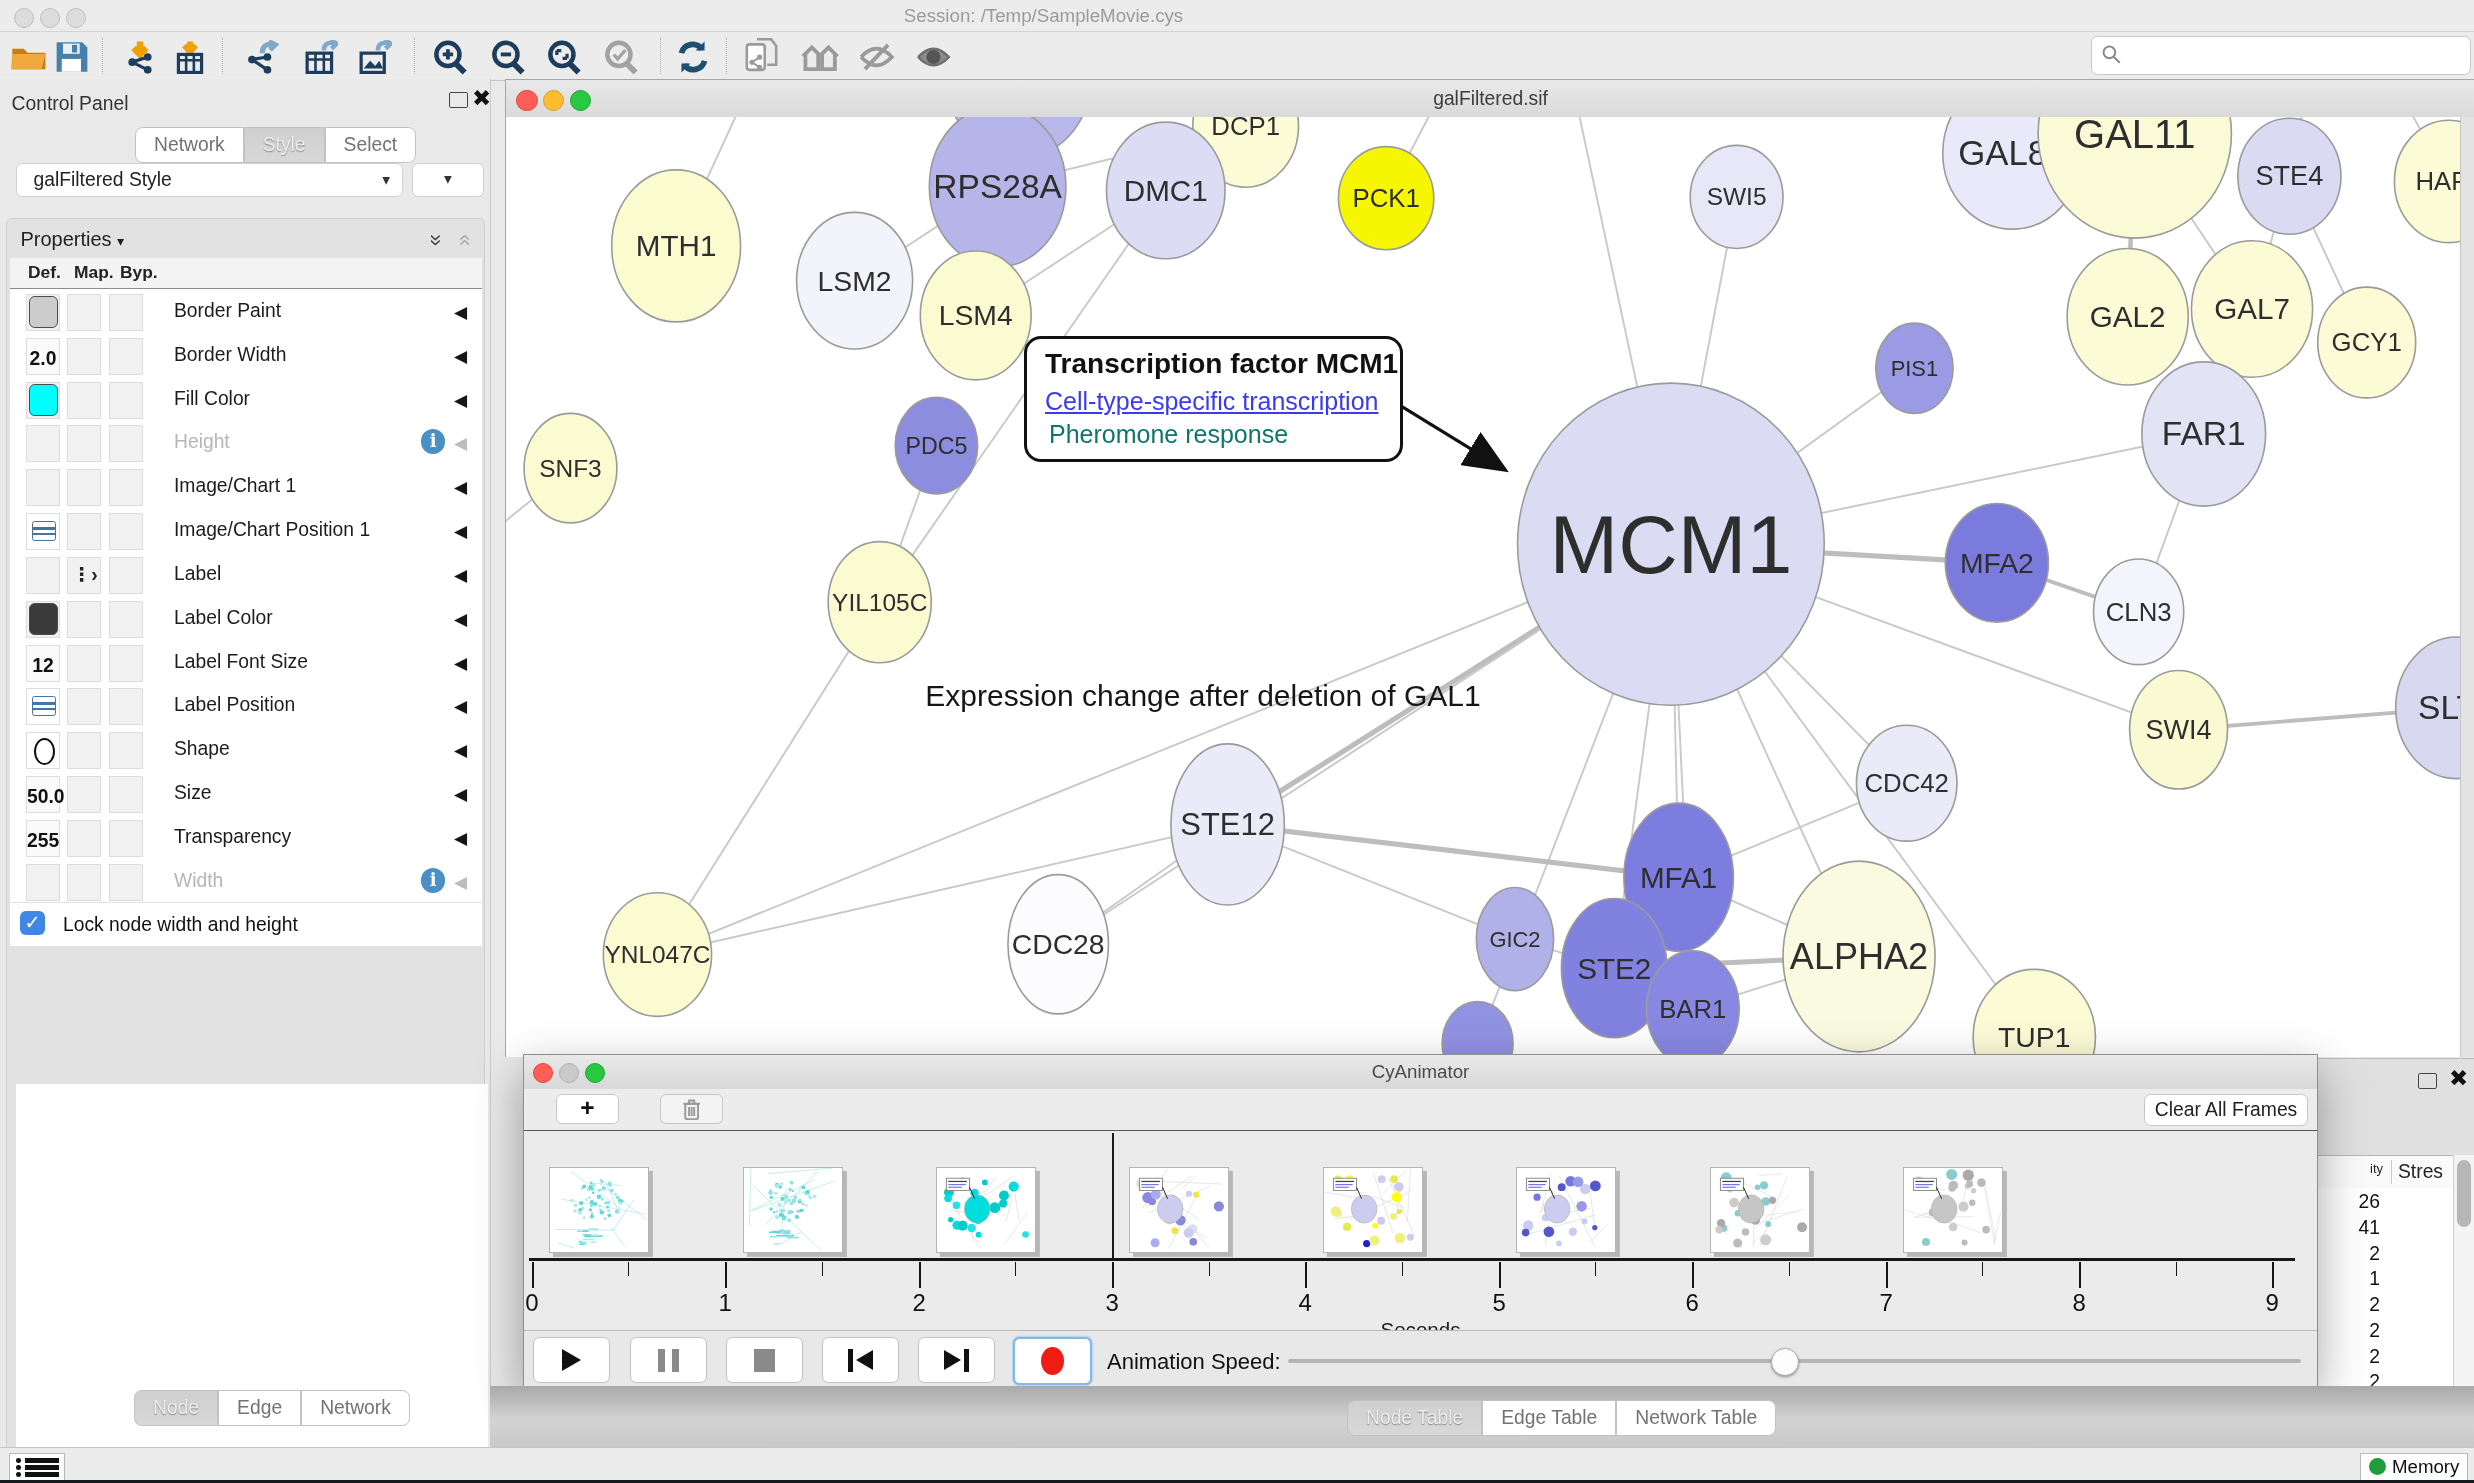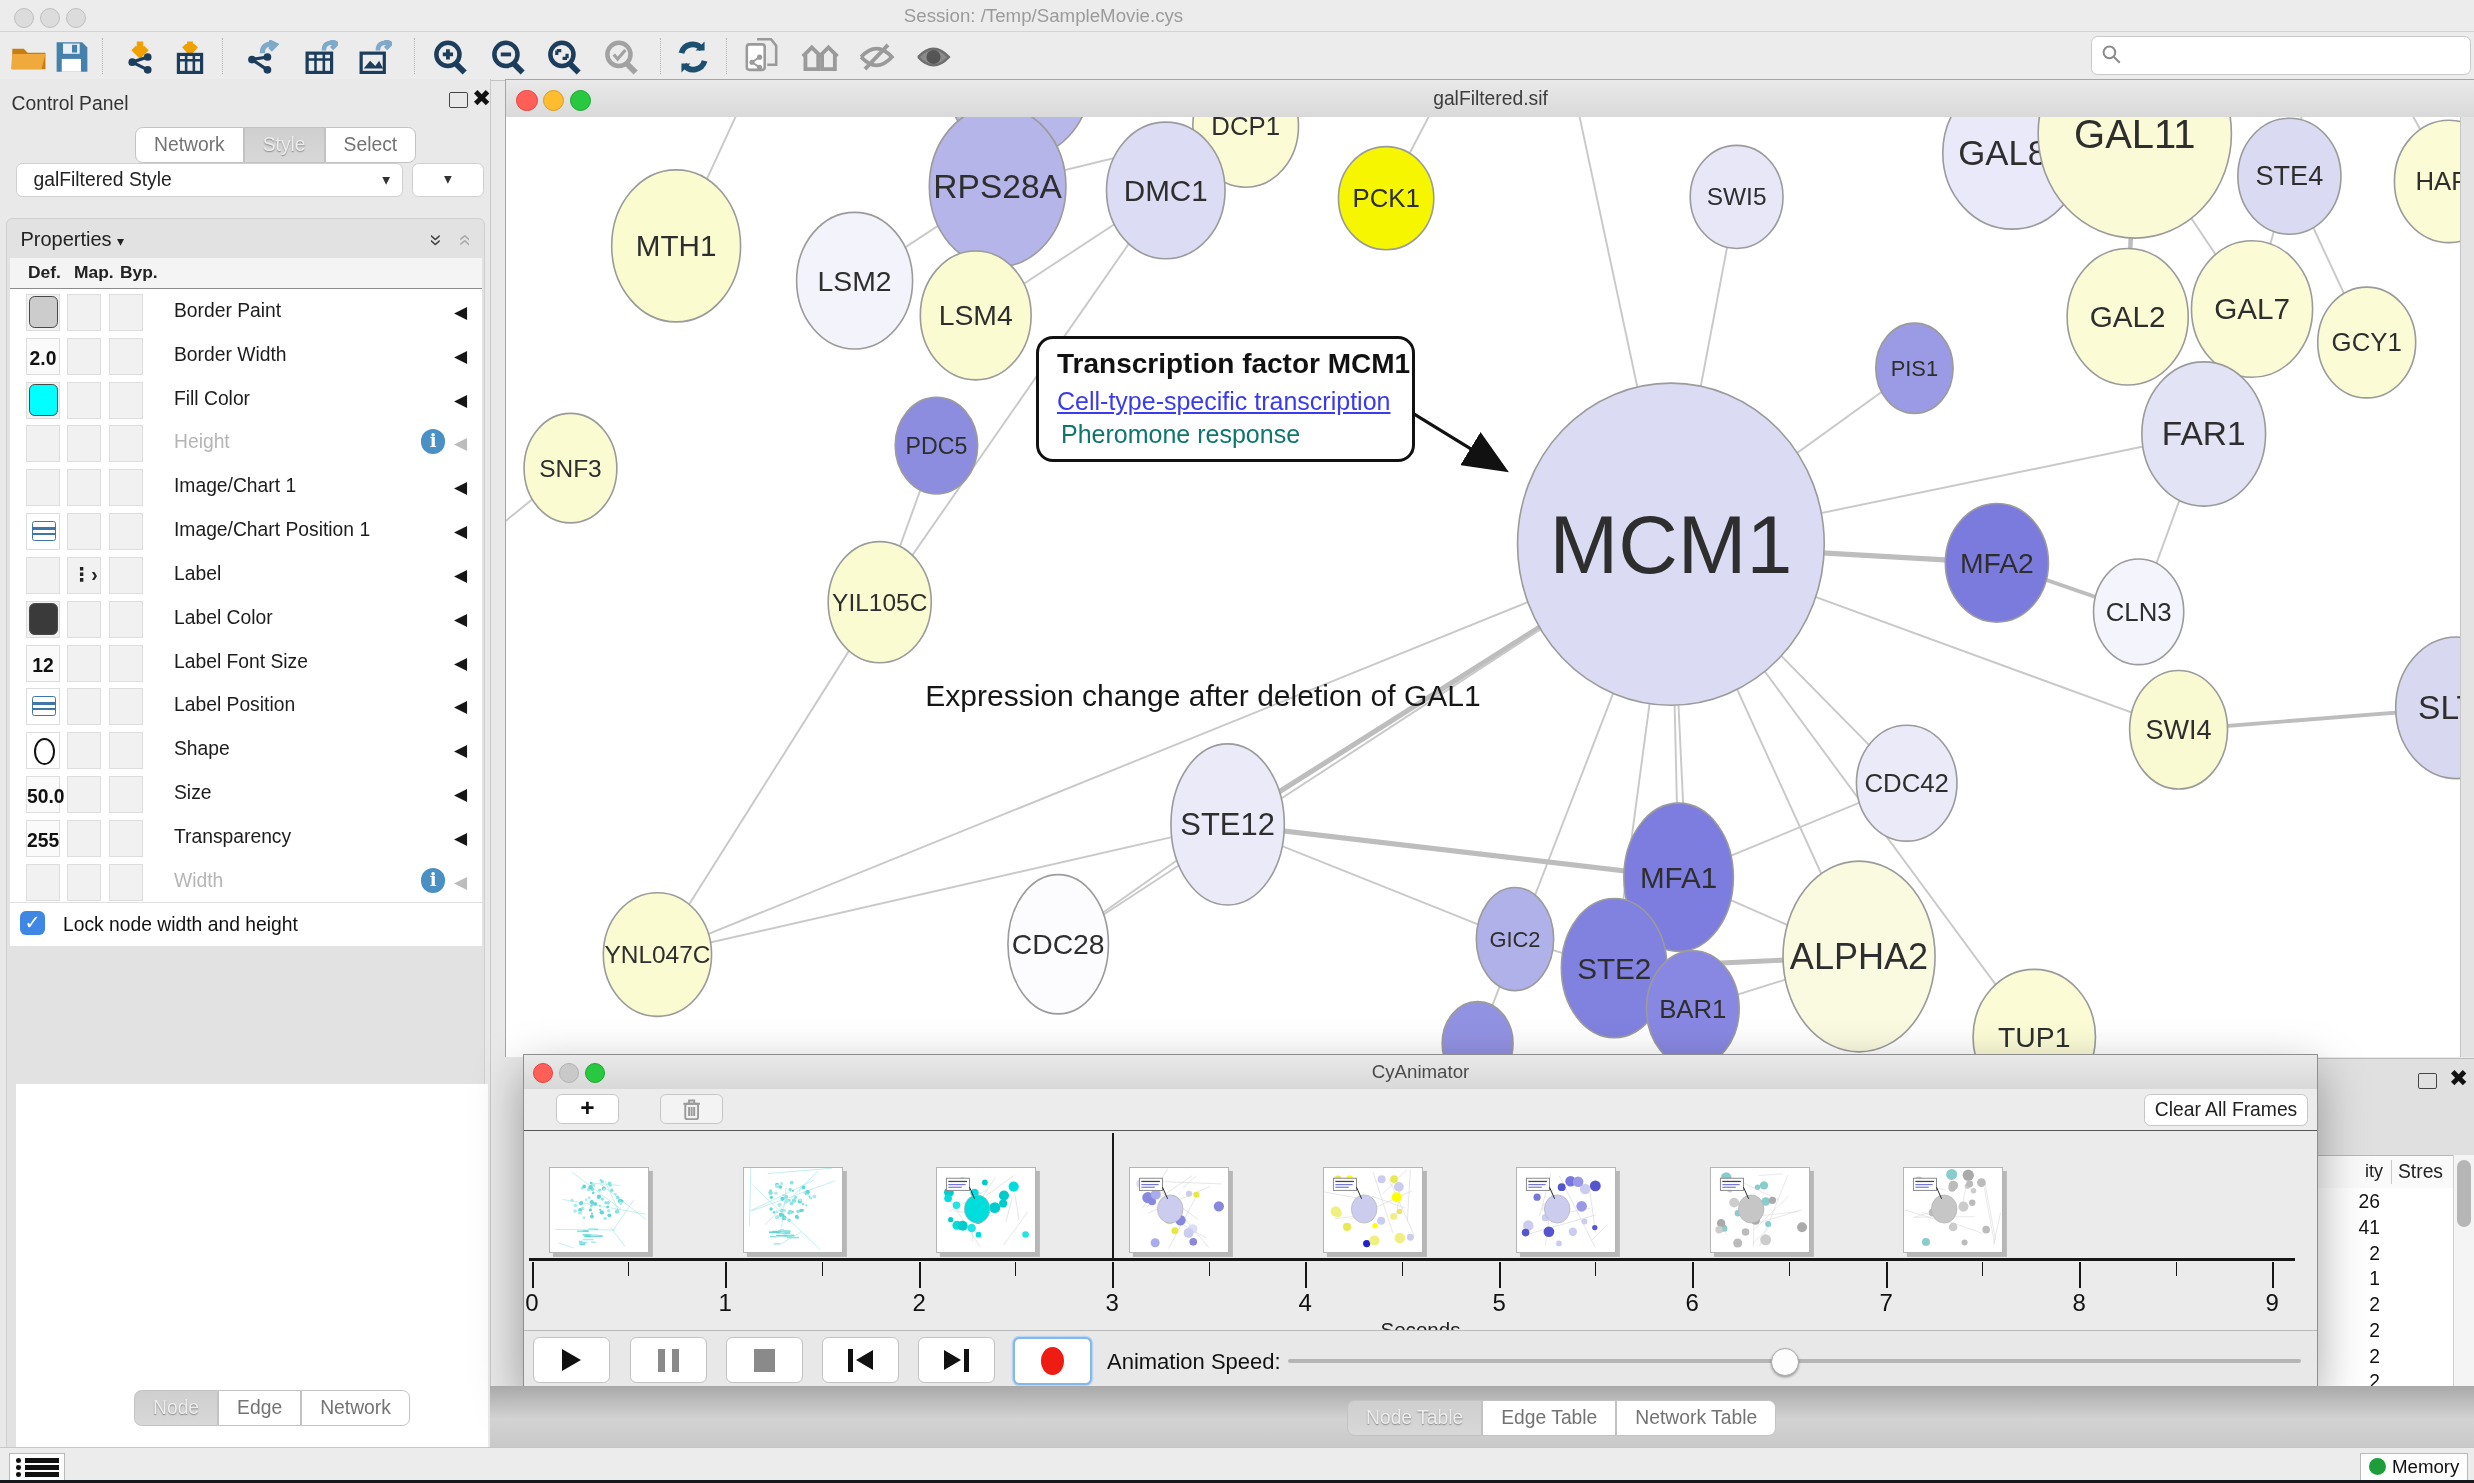--- a/index.html
+++ b/index.html
@@ -56,21 +56,21 @@
   #cp-bottom-tabs{left:134px;top:1311px;}
   
   #net-titlebar{left:505px;top:79px;width:1969px;height:38px;background:linear-gradient(#e9e9e9,#d9d9d9);border:0.6px solid #a6a6a6;border-bottom:0.6px solid #b4b4b4;}
   .tl-red{background:#ff5f57;border:0.6px solid #e0443e;}
   .tl-yellow{background:#febc2e;border:0.6px solid #d89c22;}
   .tl-green{background:#28c840;border:0.6px solid #1ea433;}
   .tl-dis{background:#c9c9c9;border:0.6px solid #b2b2b2;}
   #net-title{left:0;top:7.7px;width:1969px;text-align:center;font-size:19.3px;color:#3c3c3c;}
   #net-canvas{left:505px;top:117px;width:1969px;height:940px;background:#fff;overflow:hidden;border-left:0.6px solid #a6a6a6;border-right:0.6px solid #a6a6a6;}
   #net-right-strip{left:1954px;top:0;width:15.5px;height:940px;background:#e3e3e3;border-left:0.6px solid #c6c6c6;}
-  #annotation-box{left:518px;top:219px;width:373px;height:120px;background:#fff;border:3.9px solid #111;border-radius:17px;margin-left:12px;}
+  #annotation-box{left:518px;top:219px;width:373px;height:120px;background:#fff;border:3.9px solid #111;border-radius:17px;}
   #annotation-box .t{position:absolute;left:18px;top:9px;font-size:28px;font-weight:bold;color:#111;}
   #annotation-box .l1{position:absolute;left:18px;top:48px;font-size:25px;text-decoration:underline;}
   #annotation-box .l2{position:absolute;left:22px;top:81px;font-size:25px;}
   #net-caption{left:389px;top:562px;width:616px;text-align:center;font-size:30px;color:#161616;}
   
   #cyanim{left:523px;top:1054px;width:1793px;height:331px;background:#ebebeb;border:0.6px solid #8e8e8e;box-shadow:0 15.5px 45px rgba(0,0,0,.35);}
   #cya-titlebar{position:absolute;left:0;top:0;width:100%;height:34px;background:linear-gradient(#e9e9e9,#d8d8d8);border-bottom:0.6px solid #bdbdbd;}
   #cya-title{position:absolute;left:0;top:6.4px;width:100%;text-align:center;font-size:18.7px;color:#4a4a4a;}
   #cya-toolbar{position:absolute;left:0;top:34px;width:100%;height:41px;background:#ececec;border-bottom:1.9px solid #565656;}
   .cya-btn{position:absolute;top:5.2px;width:61px;height:28px;background:#fff;border:0.6px solid #c6c6c6;border-radius:5.8px;text-align:center;}
@@ -94,21 +94,21 @@
   .tri-s{border-top-width:10.3px;border-bottom-width:10.3px;border-left-width:17px;}
   .tri-rev{transform:rotate(180deg);}
   #rec-btn{border:2.6px solid #86b7ea;box-shadow:0 0 0 1.3px #b9d6f2;}
   .recdot{width:23px;height:28px;background:#ee1c12;border-radius:50%;}
   #speed-lbl{position:absolute;left:583px;top:18px;font-size:22px;color:#111;}
   #speed-track{position:absolute;left:764px;top:28px;width:1013px;height:3.9px;background:#b5b5b5;border-radius:1.9px;}
   #speed-thumb{position:absolute;top:17px;width:26px;height:26px;background:#fdfdfd;border:0.6px solid #ababab;border-radius:50%;box-shadow:0 1.3px 2.6px rgba(0,0,0,.35);}
   
   #table-panel{left:2316px;top:1058px;width:159px;height:328px;background:#e0e0e0;border-top:0.6px solid #bcbcbc;}
   #tp-head{position:absolute;left:0;top:96px;width:137px;height:32px;background:#fafafa;border-bottom:0.6px solid #b9b9b9;border-top:0.6px solid #b9b9b9;}
-  .tp-col1{position:absolute;left:0;top:5.2px;width:67px;text-align:right;font-size:18px;color:#222;}
+  .tp-col1{position:absolute;left:0;top:5.2px;width:67px;text-align:right;font-size:13px;color:#222;}
   .tp-col2{position:absolute;left:82px;top:5.2px;font-size:19.3px;color:#222;}
   #tp-divider{position:absolute;left:75px;top:3.9px;width:0.6px;height:24.5px;background:#c9c9c9;}
   #tp-rows{position:absolute;left:0;top:129px;width:137px;height:199px;background:#fff;}
   .tp-row{position:absolute;left:0;width:137px;height:26px;}
   .tp-val{position:absolute;left:0;top:2.6px;width:64px;text-align:right;font-size:19.3px;color:#111;}
   #tp-scroll{position:absolute;left:137px;top:96px;width:22px;height:232px;background:#f4f4f4;border-left:0.6px solid #cfcfcf;}
   #tp-sthumb{position:absolute;left:3.2px;top:5.2px;width:14px;height:67px;background:#b6b6b6;border-radius:7px;}
   
   #dock-strip{left:490px;top:1386px;width:1984px;height:61px;background:linear-gradient(#a9a9a9,#d3d3d3 55%,#c9c9c9);}
   #dock-tabs{left:1347px;top:1400px;}

